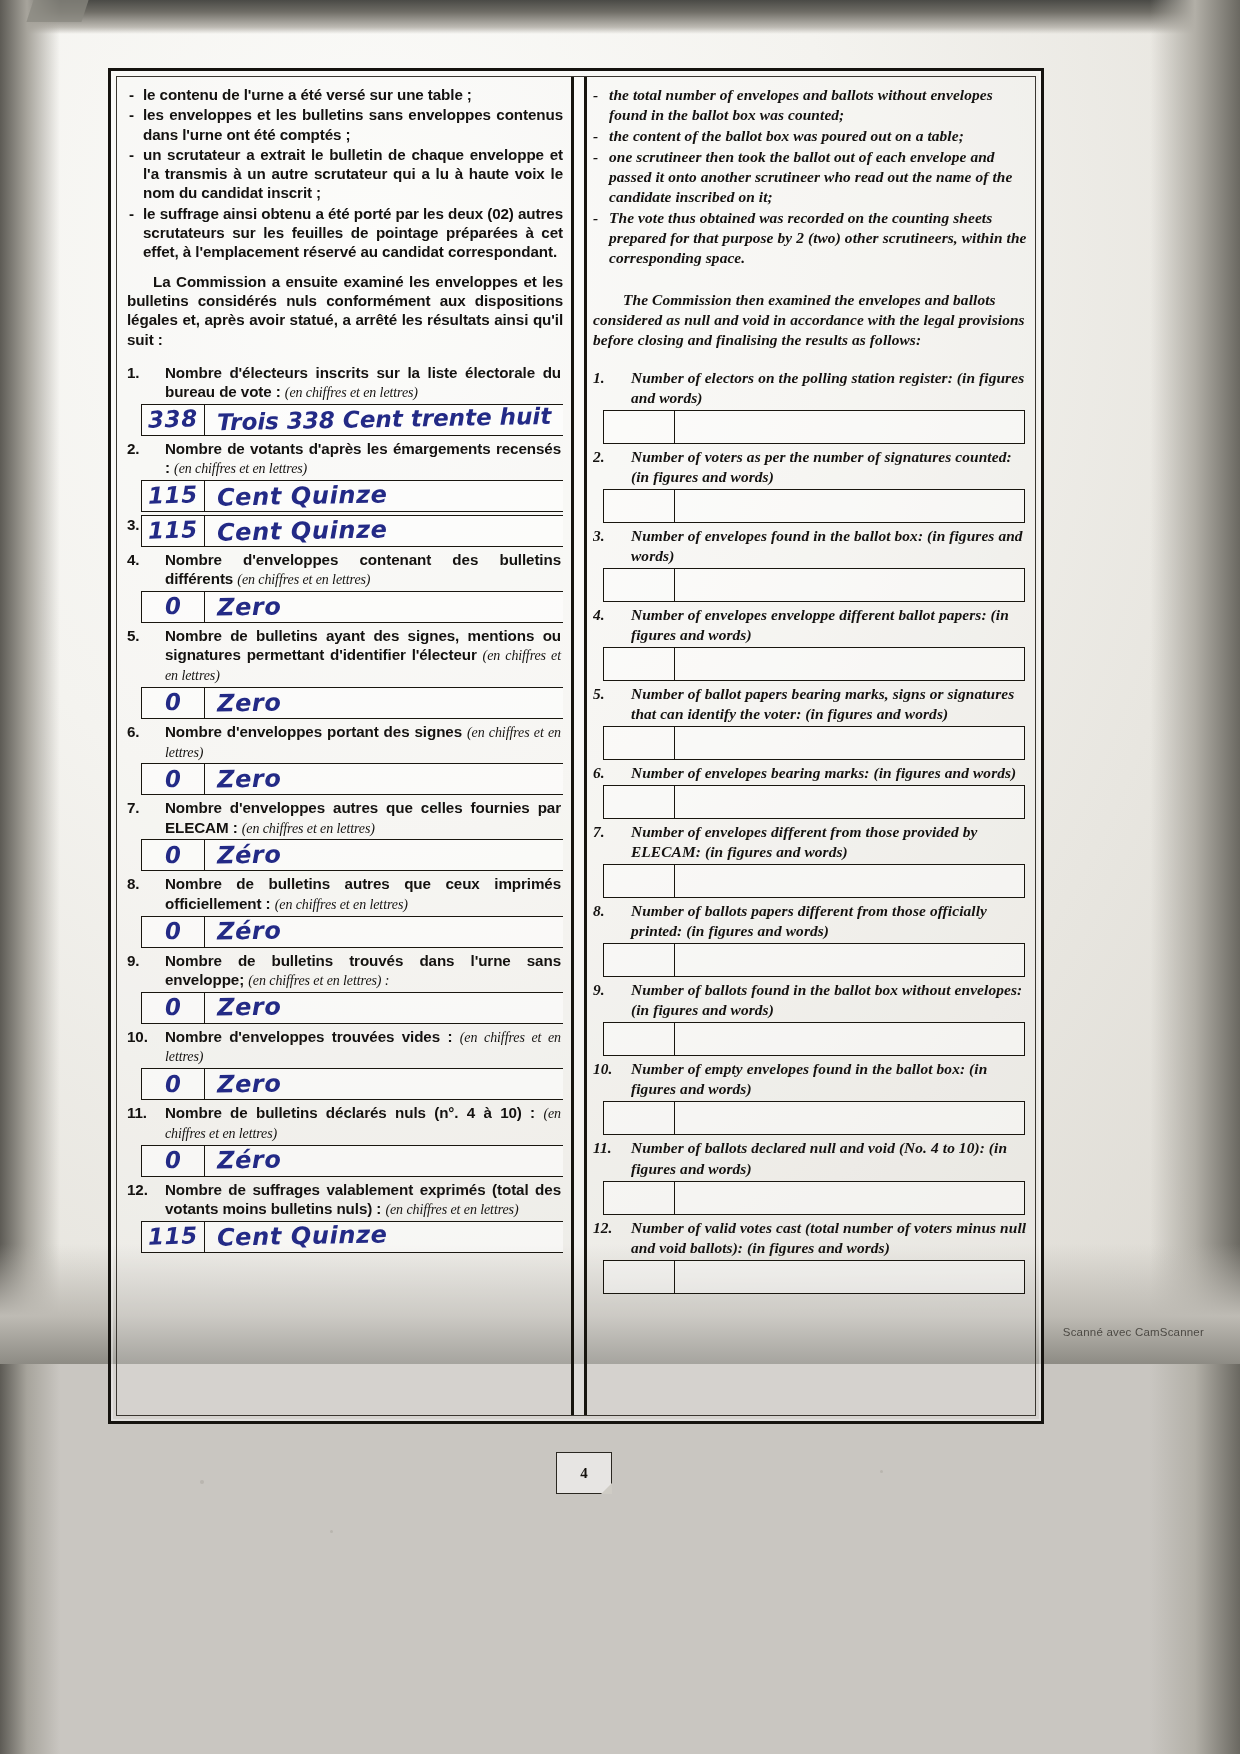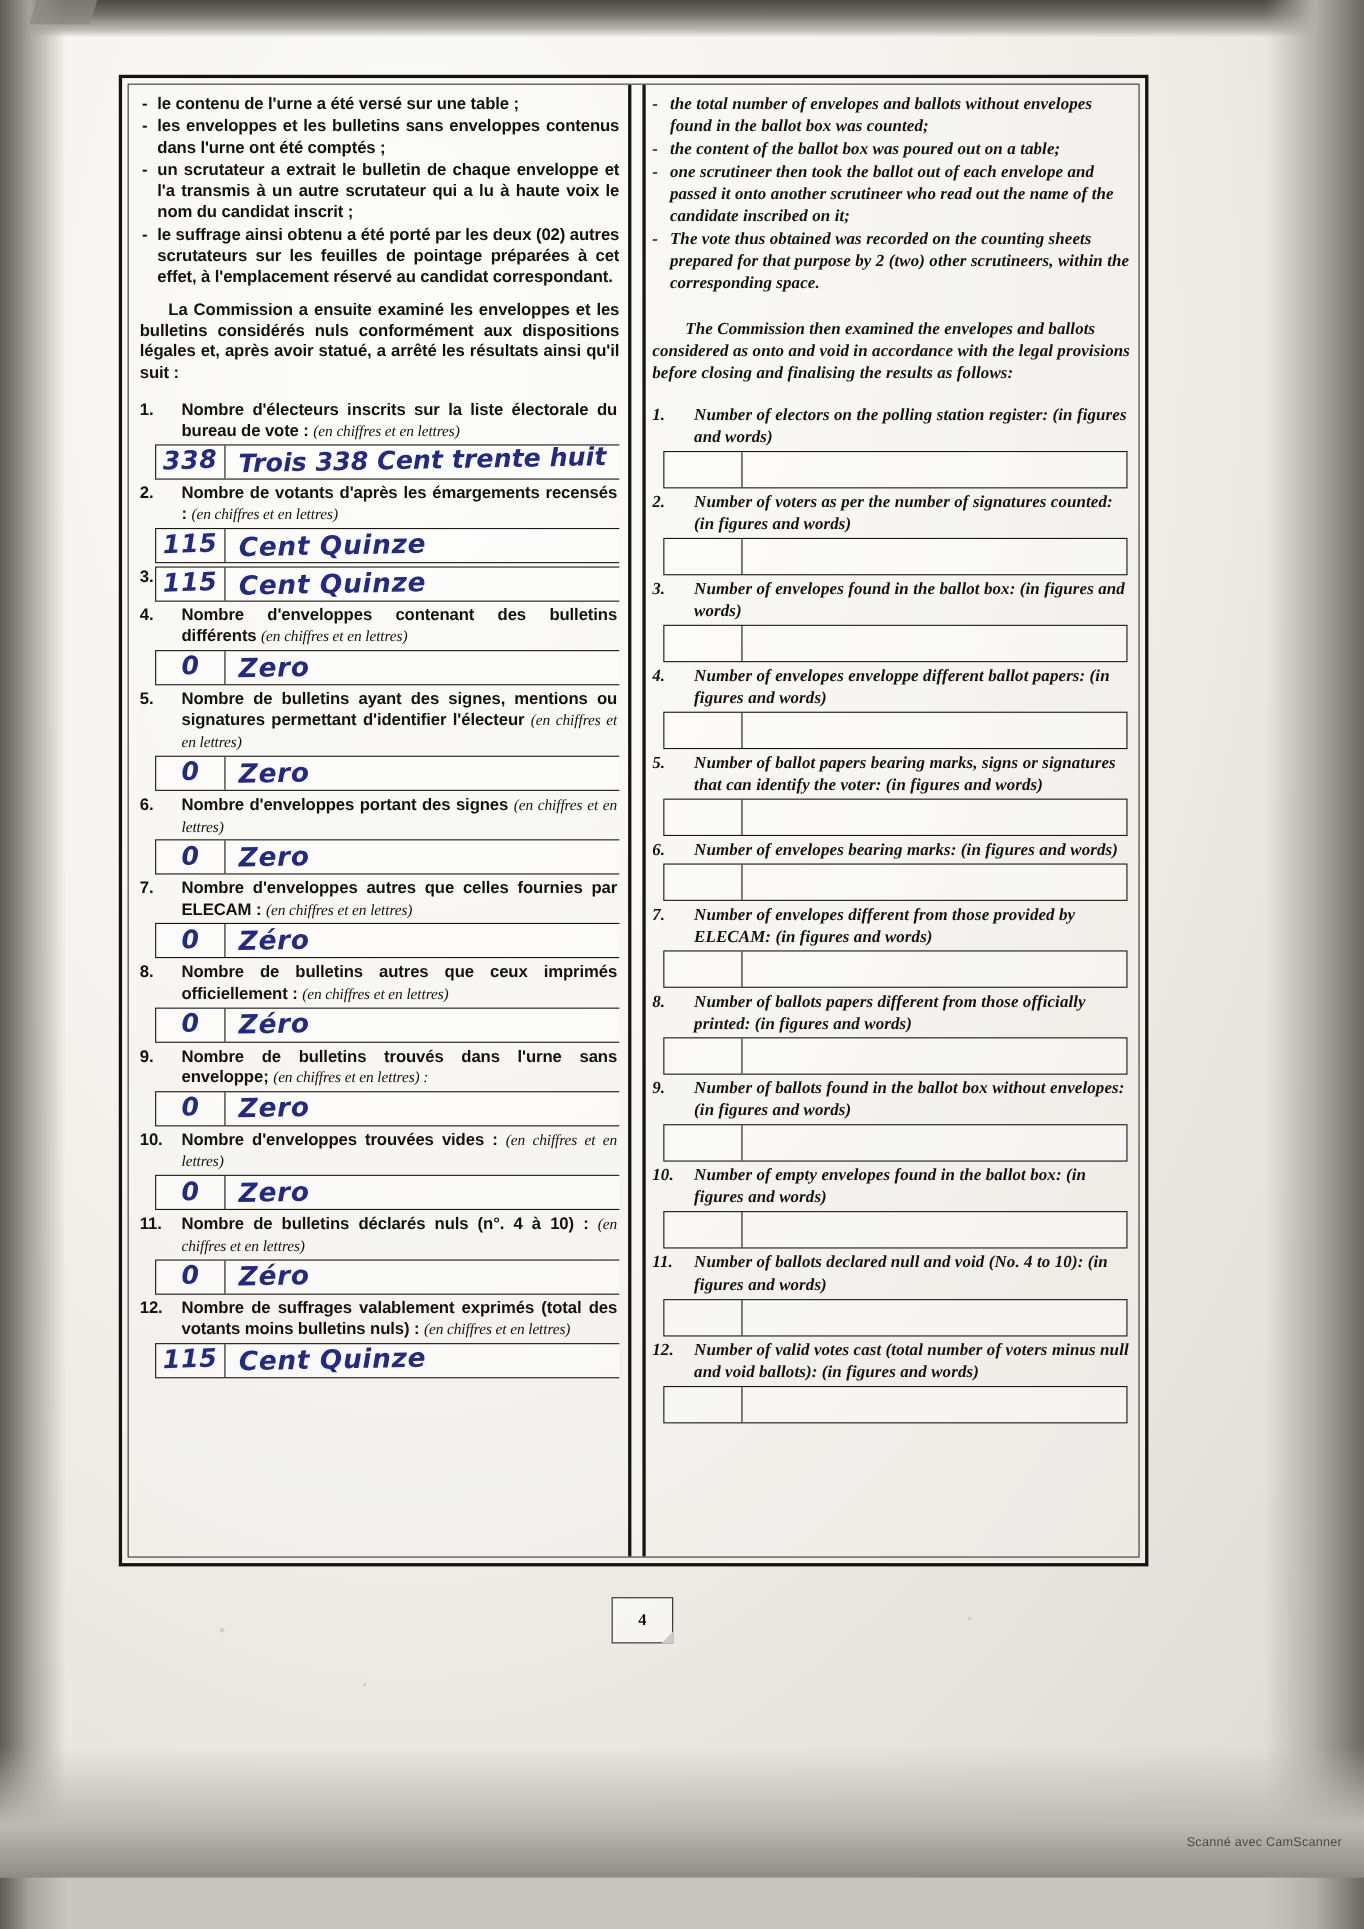--- a/index.html
+++ b/index.html
@@ -5,21 +5,21 @@
   html,body{margin:0;padding:0;}
   body{
     width:1240px;height:1754px;
     background:#c9c6c1;
     font-family:"Liberation Serif", serif;
     overflow:hidden;
     position:relative;
   }
   
   #page{
-    position:absolute;left:0;top:0;width:1240px;height:1707px;
+    position:absolute;left:0;top:0;width:1240px;height:1364px;
     background:
       radial-gradient(ellipse at 30% 18%, #fbfbf9 0%, #f4f3ef 38%, #e8e6e0 70%, #dcd9d2 100%);
   }
   
   .edge{position:absolute;pointer-events:none;}
   .edge-top{left:0;top:0;width:1240px;height:34px;
     background:linear-gradient(180deg,#4a4a46 0%,#6f6d66 35%,#bdbab3 80%,rgba(200,197,190,0) 100%);}
   .edge-left{left:0;top:0;width:60px;height:1754px;
     background:linear-gradient(90deg,#5d5b55 0%,#a7a49c 45%,rgba(205,202,195,0) 100%);}
   .edge-right{right:0;top:0;width:90px;height:1754px;
@@ -133,21 +133,21 @@
     border:1.4px solid #2a2721;background:rgba(255,255,255,.55);
     font-family:"Liberation Serif",serif;font-weight:700;font-size:15px;
     display:flex;align-items:center;justify-content:center;color:#15120d;
   }
   #pagenum:after{ 
     content:"";position:absolute;right:-1px;bottom:-1px;
     border-width:0 0 11px 11px;border-style:solid;
     border-color:transparent transparent #cfccc5 transparent;
   }
   #watermark{
-    position:absolute;right:20px;bottom:26px;
+    position:absolute;right:36px;bottom:26px;
     font-family:"Liberation Sans",sans-serif;font-size:11.5px;
     color:#3b3833;opacity:.85;letter-spacing:.2px;
   }
   
   .speck{position:absolute;background:#9a978f;opacity:.35;border-radius:50%;}
 </style>
 </head>
 <body>
 
 <div id="page">
@@ -332,21 +332,21 @@
     </div>
 
     <div class="col col-en en">
       <ul class="bullets en-b skew">
         <li>the total number of envelopes and ballots without envelopes found in the ballot box was counted;</li>
         <li>the content of the ballot box was poured out on a table;</li>
         <li>one scrutineer then took the ballot out of each envelope and passed it onto another scrutineer who read out the name of the candidate inscribed on it;</li>
         <li>The vote thus obtained was recorded on the counting sheets prepared for that purpose by 2 (two) other scrutineers, within the corresponding space.</li>
       </ul>
 
-      <p class="para en-p skew">The Commission then examined the envelopes and ballots considered as onto and void in accordance with the legal provisions before closing and finalising the results as follows:</p>
+      <p class="para en-p skew">The Commission then examined the envelopes and ballots considered as null and void in accordance with the legal provisions before closing and finalising the results as follows:</p>
 
       <ol class="items" style="margin-top:18px;">
 
         <li>
           <span class="numcell">1.</span>
           <span class="itxt">Number of electors on the polling station register: (in figures and words)</span>
           <div class="answer en-box">
             <div class="fig">
                 <span class="hw"></span>
               </div>

